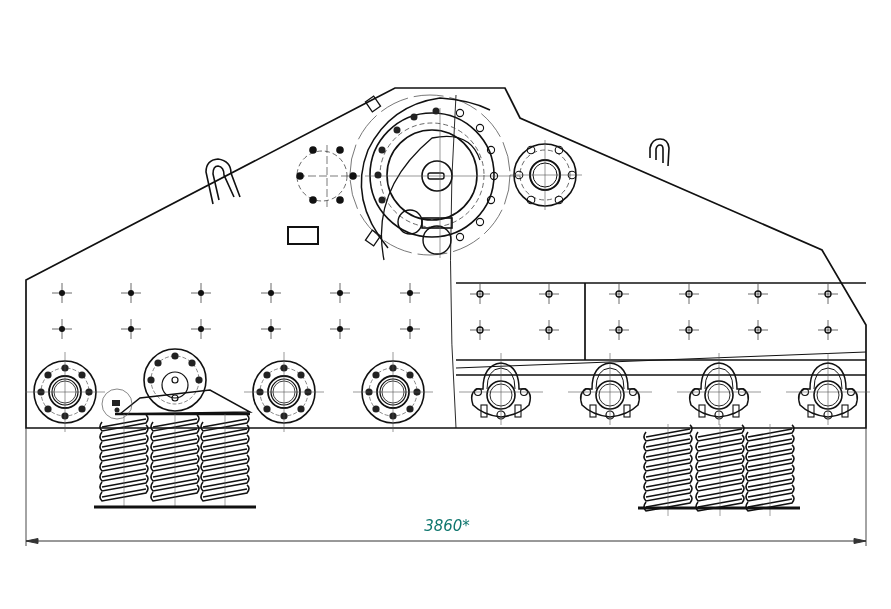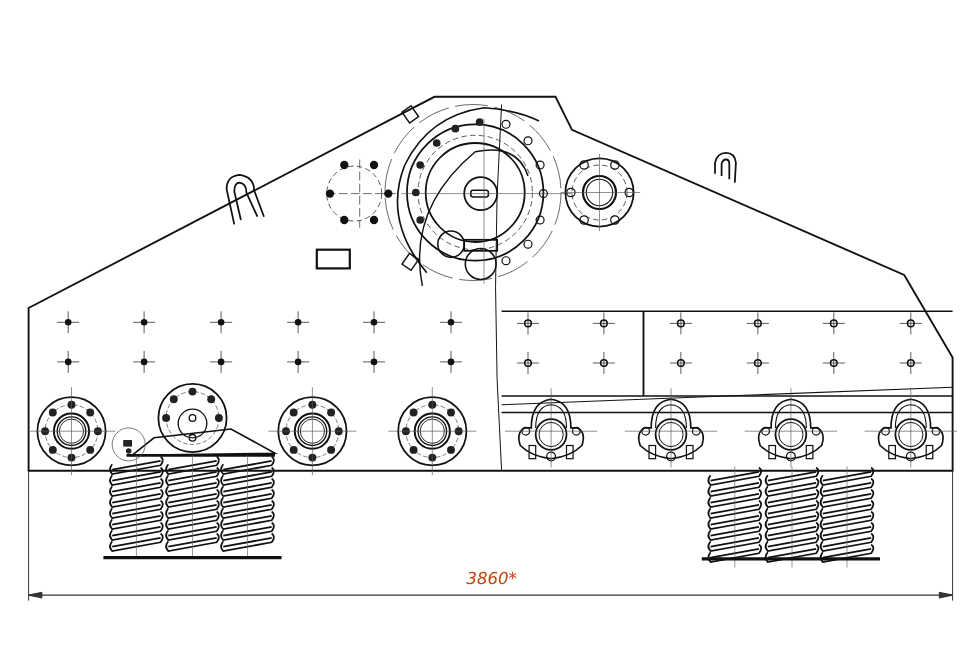--- a/index.html
+++ b/index.html
@@ -1,20 +1,20 @@
 <!DOCTYPE html>
 <html><head>
   <meta charset="utf-8">
   <style>
     html, body { margin: 0; padding: 0; background: #ffffff; }
     body { width: 891px; height: 609px; overflow: hidden; position: relative; font-family: "DejaVu Sans", sans-serif; }
     #drawing { position: absolute; left: 0; top: 0; width: 891px; height: 609px; }
     .dim-label {
       position: absolute; left: 412px; top: 517px; width: 70px; text-align: center;
-      font-family: "DejaVu Sans", sans-serif; font-style: italic; font-size: 15px; color: #c2410c;
+      font-family: "DejaVu Sans", sans-serif; font-style: italic; font-size: 15px; color: #0f766e;
     }
   </style>
 </head>
 <body>
 
 <svg id="drawing" viewBox="0 0 891 609" xmlns="http://www.w3.org/2000/svg">
   <defs>
     <g id="spring">
       <rect x="-22" y="0" width="44" height="84" fill="none" stroke="none"></rect>
       <g fill="none" stroke="#111" stroke-width="1.6">

